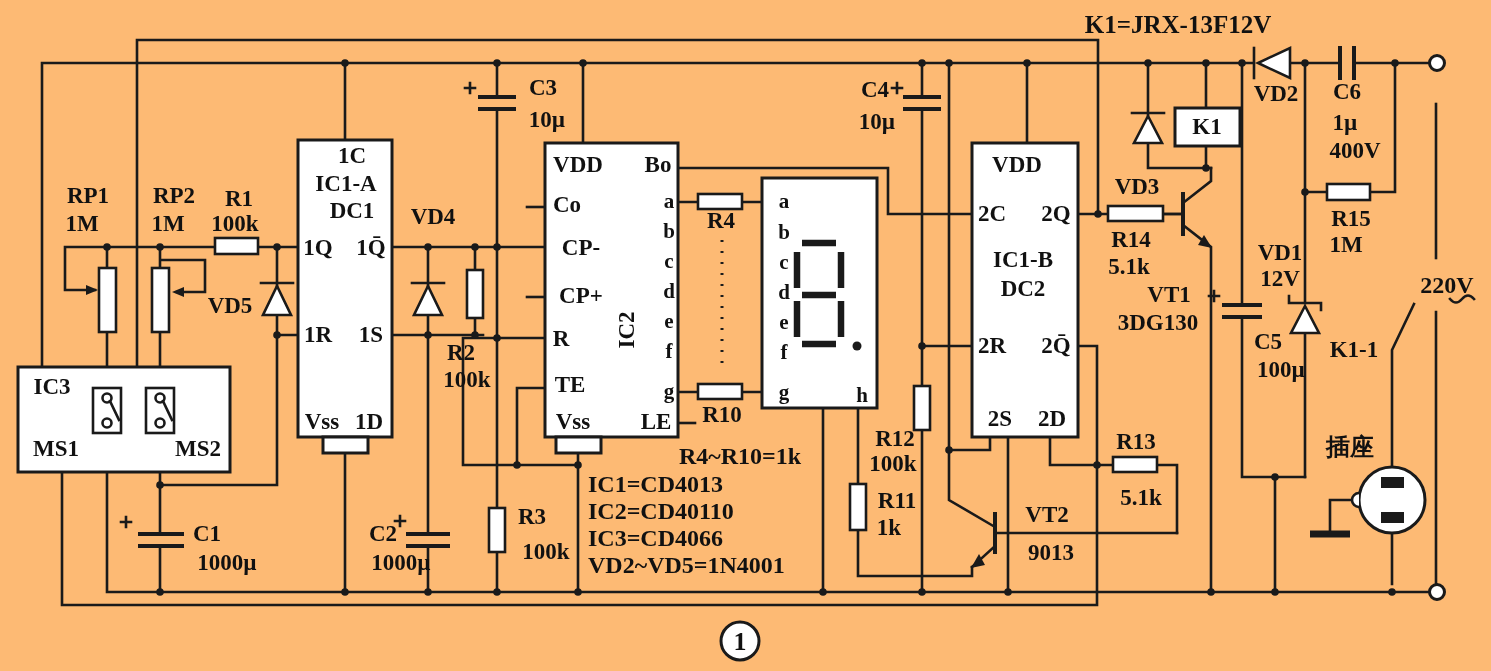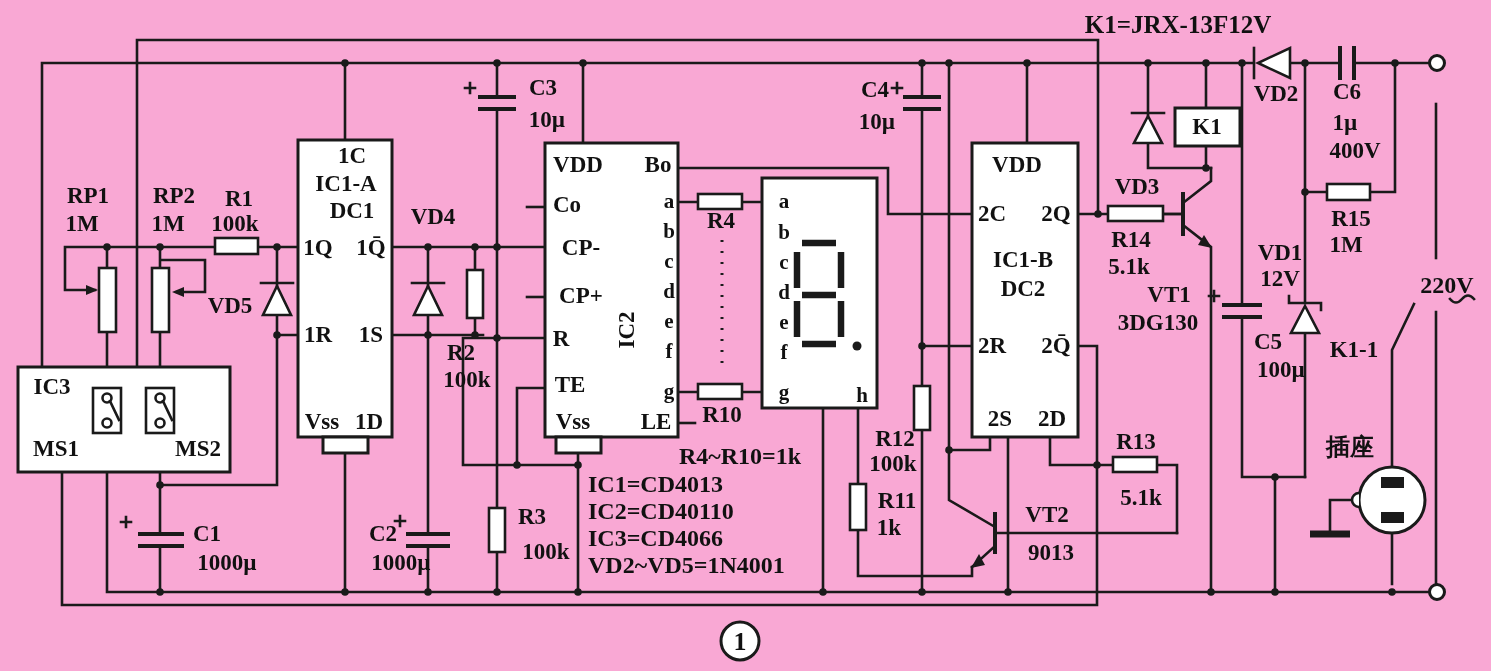--- a/index.html
+++ b/index.html
@@ -1,16 +1,16 @@
 <!DOCTYPE html>
 <html><head>
 <meta charset="utf-8">
 <style>
   html,body{margin:0;padding:0;background:#e8e8e8;}
-  .page{width:1491px;height:671px;background:#f9a8d4;position:relative;overflow:hidden;
+  .page{width:1491px;height:671px;background:#fdba74;position:relative;overflow:hidden;
         font-family:"Liberation Serif", serif;}
   svg{display:block}
   .wire{stroke:#1a1a1a;stroke-width:2.6;fill:none;stroke-linecap:square}
   .thick{stroke:#1a1a1a;stroke-width:4;fill:none}
   .plate{stroke:#1a1a1a;stroke-width:4;fill:none}
   .seg{stroke:#1a1a1a;stroke-width:6.5;fill:none}
   .box{fill:#ffffff;stroke:#1a1a1a;stroke-width:3}
   .body{fill:#ffffff;stroke:#1a1a1a;stroke-width:2.6}
   .dot{fill:#1a1a1a;stroke:none}
   .tri{fill:#ffffff;stroke:#1a1a1a;stroke-width:2.6;stroke-linejoin:miter}

